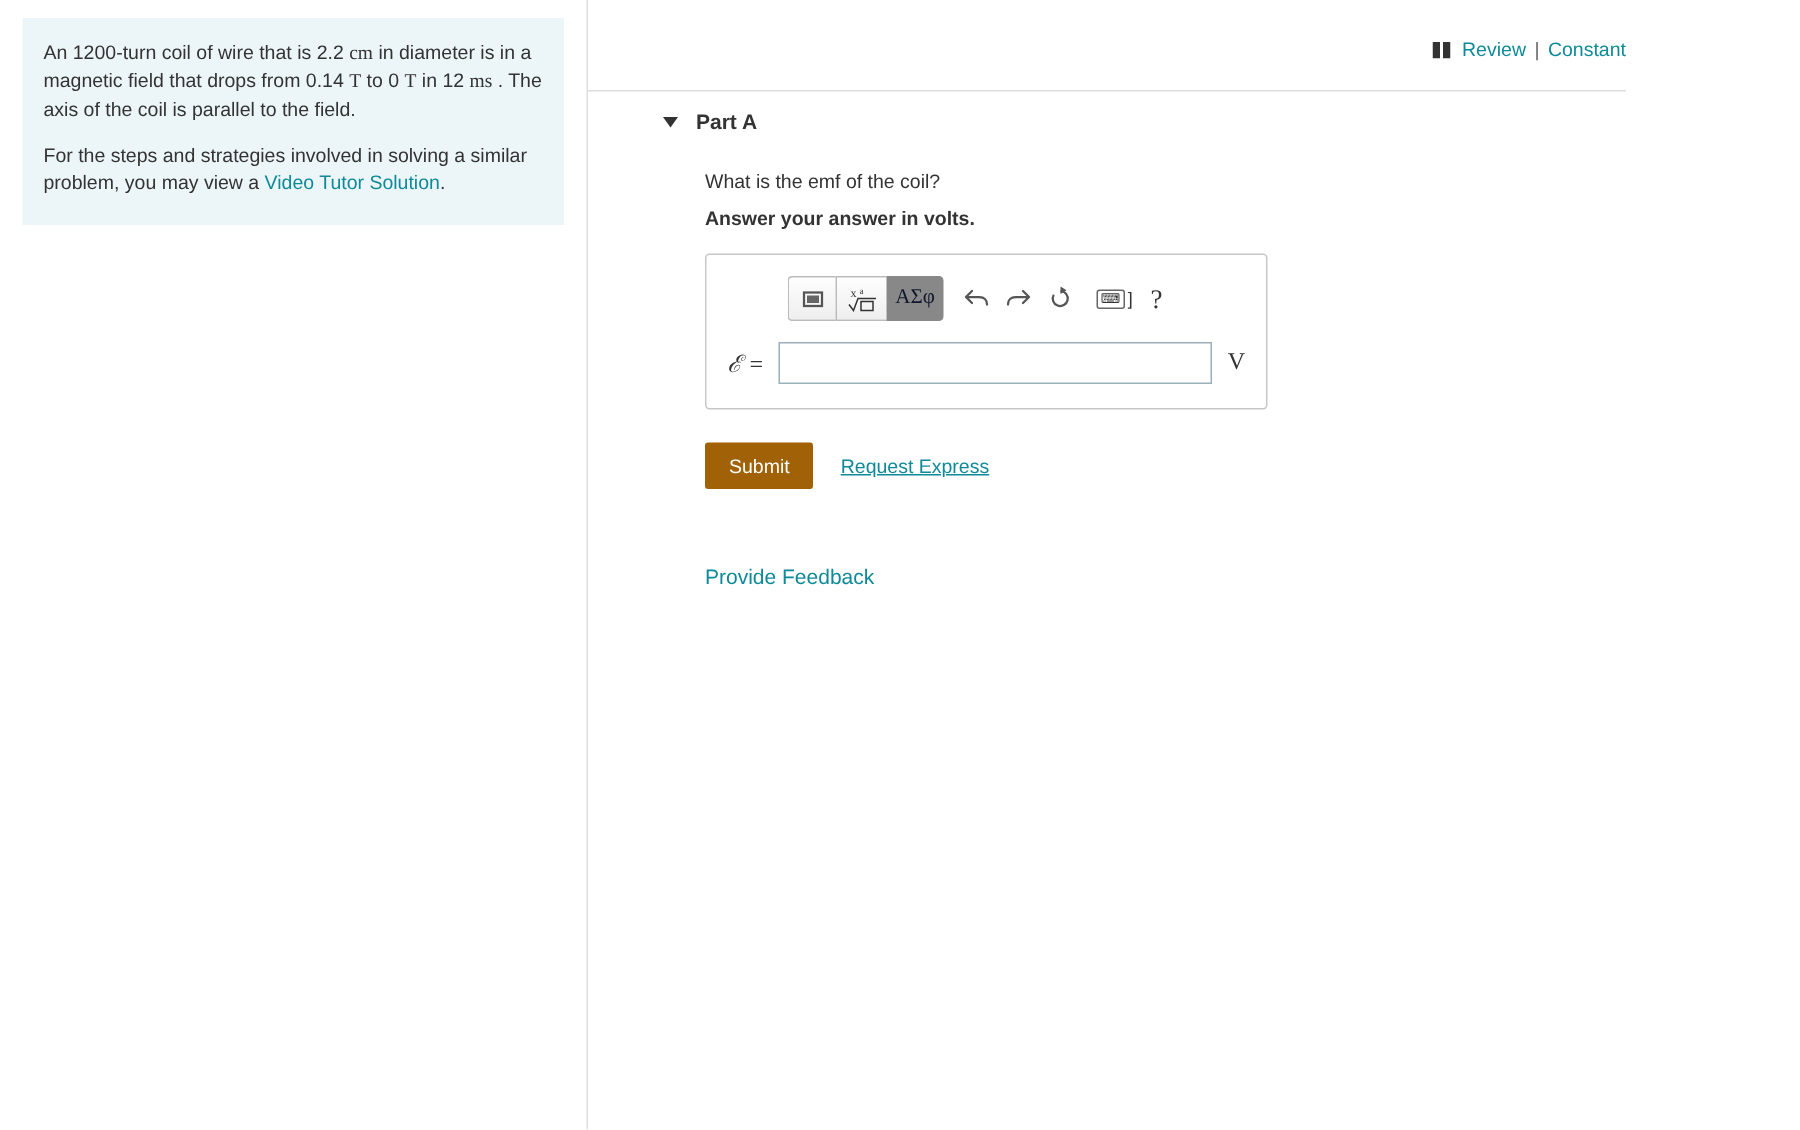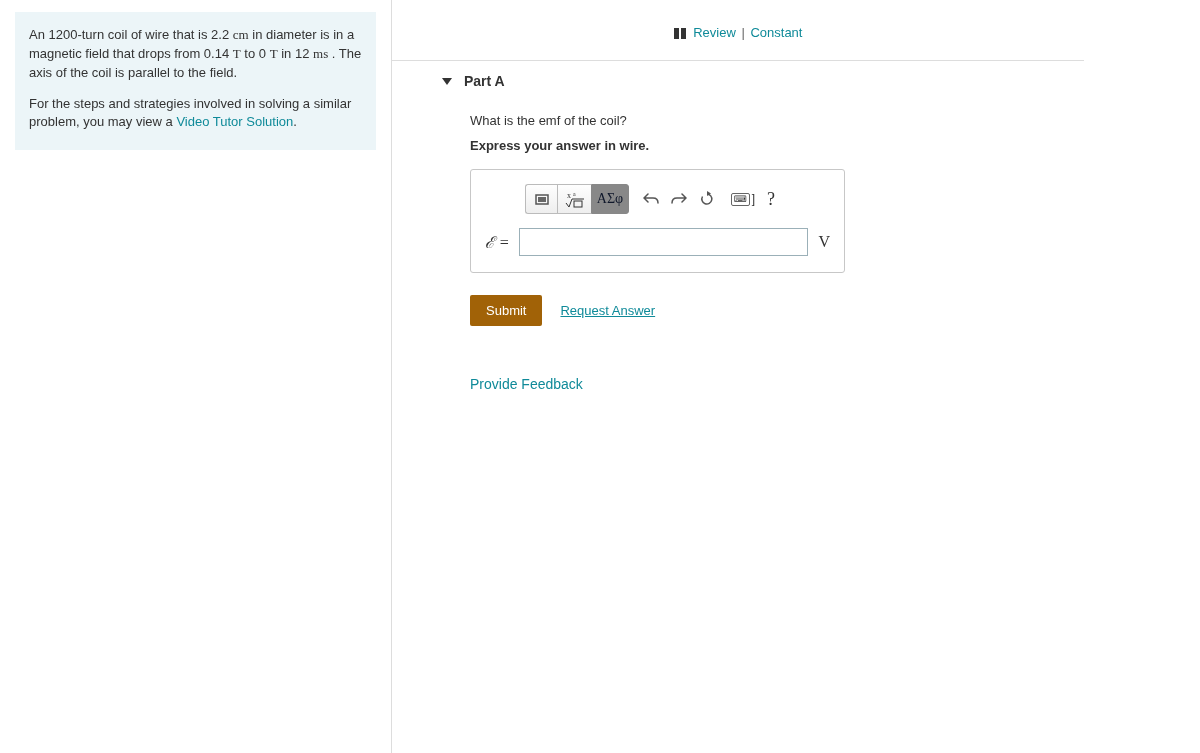--- a/index.html
+++ b/index.html
@@ -6,21 +6,21 @@
   body { font-family: "Helvetica Neue", Helvetica, Arial, sans-serif; font-size: 13px; color: #333; background: #fff; }
   .page { display: flex; width: 1084px; height: 753px; }
   .left-col { width: 392px; padding: 12px 15px 0 15px; border-right: 1px solid #ddd; }
   .problem-box { background: #ecf5f8; padding: 14px 14px 18px 14px; line-height: 1.45; }
   .problem-box p { margin-bottom: 12px; }
   .problem-box .second { margin-bottom: 0; }
   .serif { font-family: "Times New Roman", Times, serif; }
   a.link { color: #0f8a99; text-decoration: none; }
 
   .right-col { flex: 1; padding: 0; position: relative; }
-  .top-links { text-align: center; padding: 25px 0 20px 0; font-size: 13px; }
+  .top-links { text-align: right; padding: 25px 0 20px 0; font-size: 13px; }
   .top-links .icon-review { display: inline-block; vertical-align: middle; margin-right: 4px; }
   .top-links a { color: #0f8a99; text-decoration: none; }
   .top-links .sep { color: #666; margin: 0 2px; }
 
   .main-content { border-top: 1px solid #ddd; padding: 12px 0 0 50px; }
 
   .part-header { display: flex; align-items: center; margin-bottom: 24px; }
   .part-header .triangle { width: 0; height: 0; border-left: 5px solid transparent; border-right: 5px solid transparent; border-top: 7px solid #333; margin-right: 12px; }
   .part-header .title { font-weight: bold; font-size: 14px; }
 
@@ -81,21 +81,21 @@
     </div>
 
     <div class="main-content">
       <div class="part-header">
         <div class="triangle"></div>
         <div class="title">Part A</div>
       </div>
 
       <div class="question-block">
         <div class="question-text">What is the emf of the coil?</div>
-        <div class="instruction">Express your answer in wire.</div>
+        <div class="instruction">Answer your answer in volts.</div>
 
         <div class="input-widget">
           <div class="toolbar">
             <button class="tb-btn first">
               <svg width="16" height="16" viewBox="0 0 16 16">
                   <rect x="2" y="4" width="12" height="9" fill="none" stroke="#555" stroke-width="1.5"></rect>
                   <rect x="4" y="6" width="8" height="5" fill="#666"></rect>
                 </svg>
             </button>
             <button class="tb-btn second">
@@ -134,20 +134,20 @@
 
           <div class="answer-row">
             <span class="var-label">ℰ =</span>
             <input type="text" class="answer-field" value="" style="">
             <span class="unit-label">V</span>
           </div>
         </div>
 
         <div class="action-row">
           <button class="submit-btn">Submit</button>
-          <a class="req-answer">Request Answer</a>
+          <a class="req-answer">Request Express</a>
         </div>
 
         <div class="feedback-link">Provide Feedback</div>
       </div>
     </div>
   </div>
 </div>
 
 </body></html>

